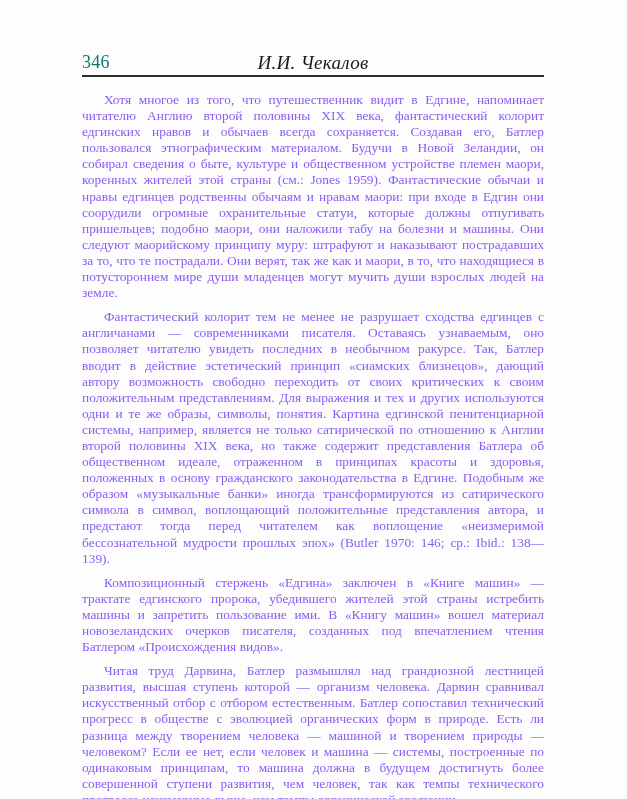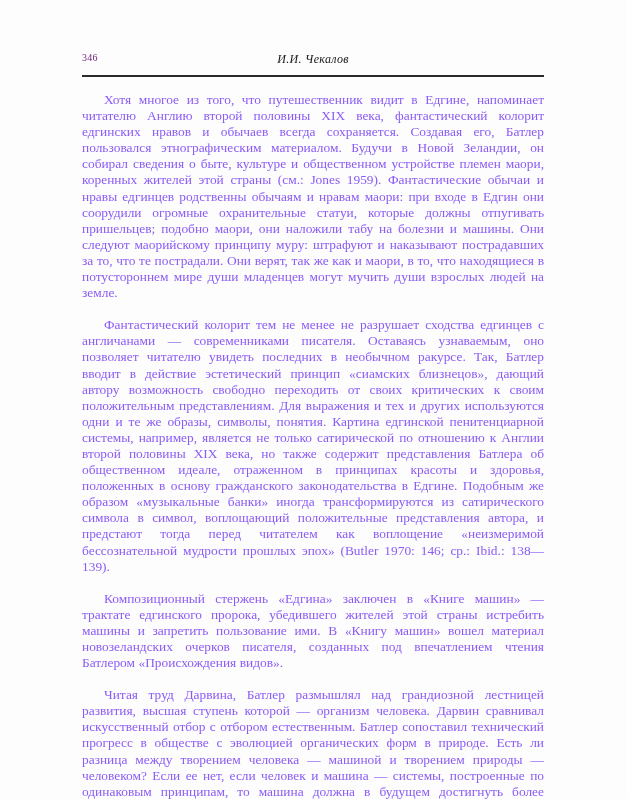--- a/index.html
+++ b/index.html
@@ -30,32 +30,32 @@
 
   
   .running-head {
     position: relative;
     height: 20px;
   }
   .folio {
     position: absolute;
     left: 0;
     top: 0;
-    font-size: 10px;
+    font-size: 18px;
     letter-spacing: 0.2px;
-    color: #701a75;
+    color: #0f766e;
   }
   .head-title {
     position: absolute;
     left: 0;
     right: 0;
     top: 0;
     text-align: center;
     font-style: italic;
-    font-size: 12px;
+    font-size: 19px;
     letter-spacing: 0.3px;
     color: #1a1a1a;
   }
   .head-rule {
     margin-top: 3px;
     height: 2px;
     background: #2b2b2b;
     width: 462px;
   }
 
@@ -68,21 +68,21 @@
     font-size: 13.4px;
     line-height: 16.1px;
     text-align: justify;
     text-indent: 22px;
     color: #8b5cf6;
     -webkit-hyphens: none;
     hyphens: none;
     word-spacing: 0.1px;
   }
   p.para + p.para {
-    margin-top: 16px;
+    margin-top: 8px;
   }
 </style>
 </head>
 <body>
 
 <div class="page">
   <div class="page-inner">
 
     <div class="running-head">
       <span class="folio">346</span>

